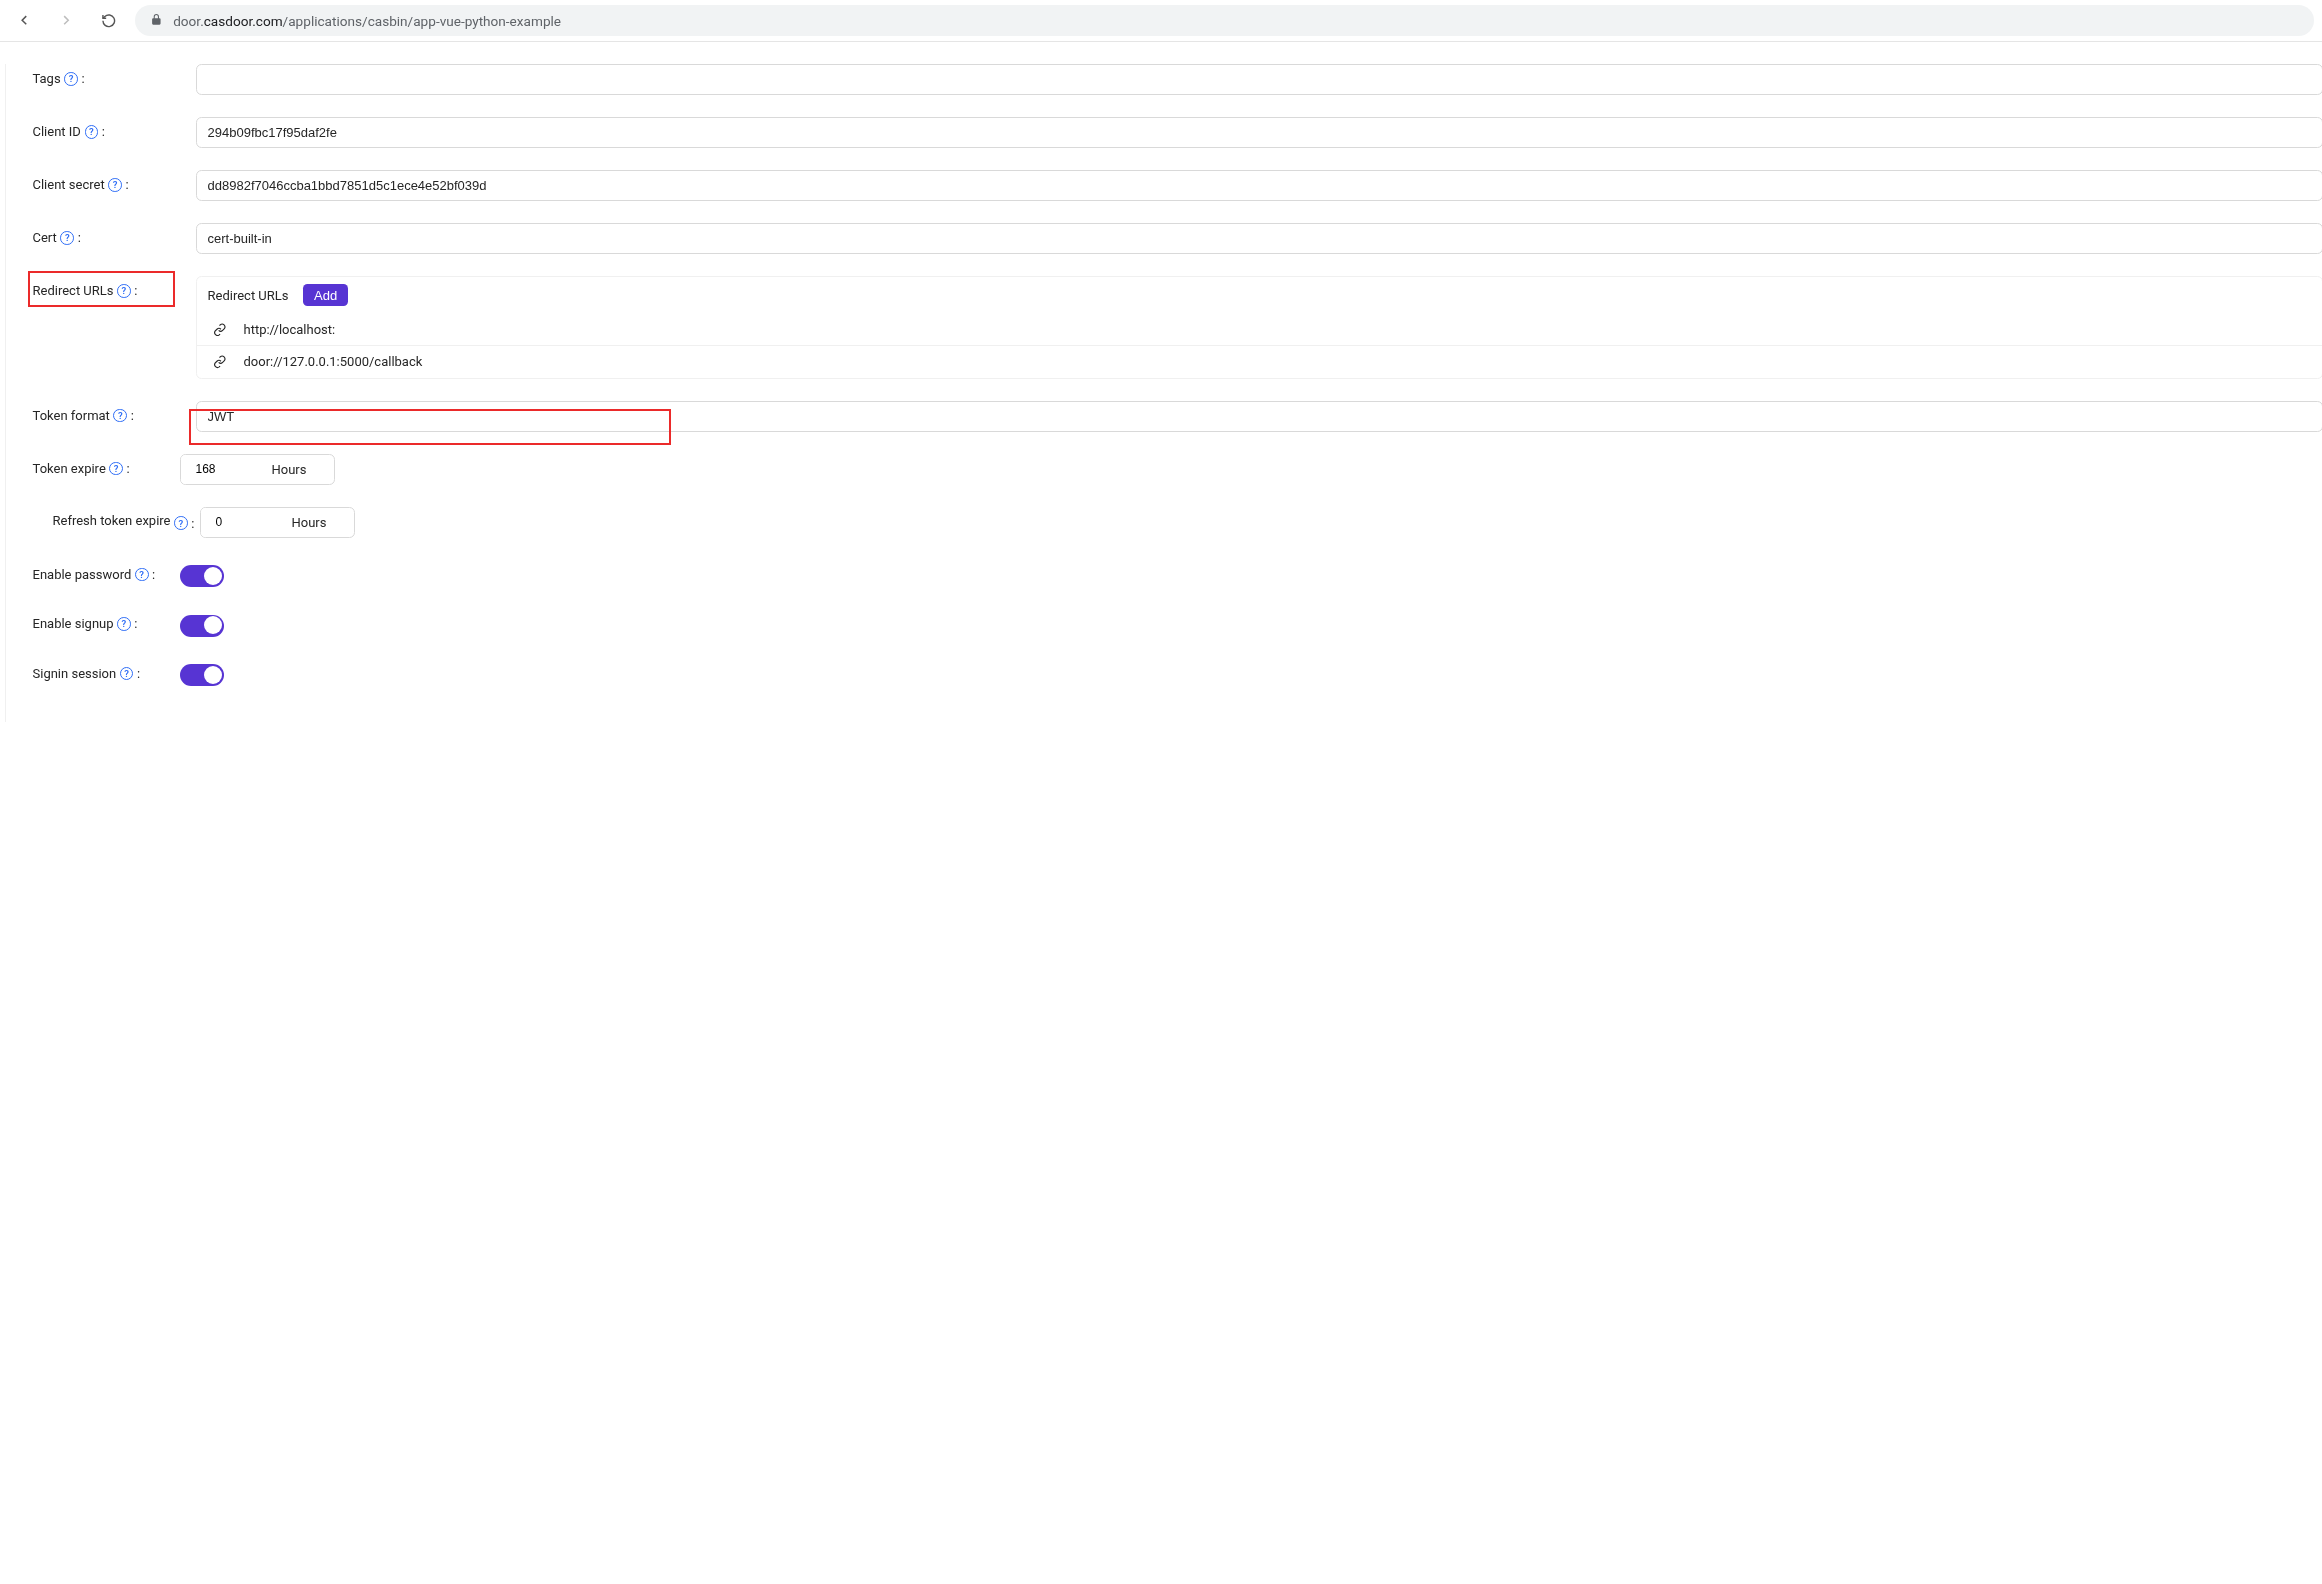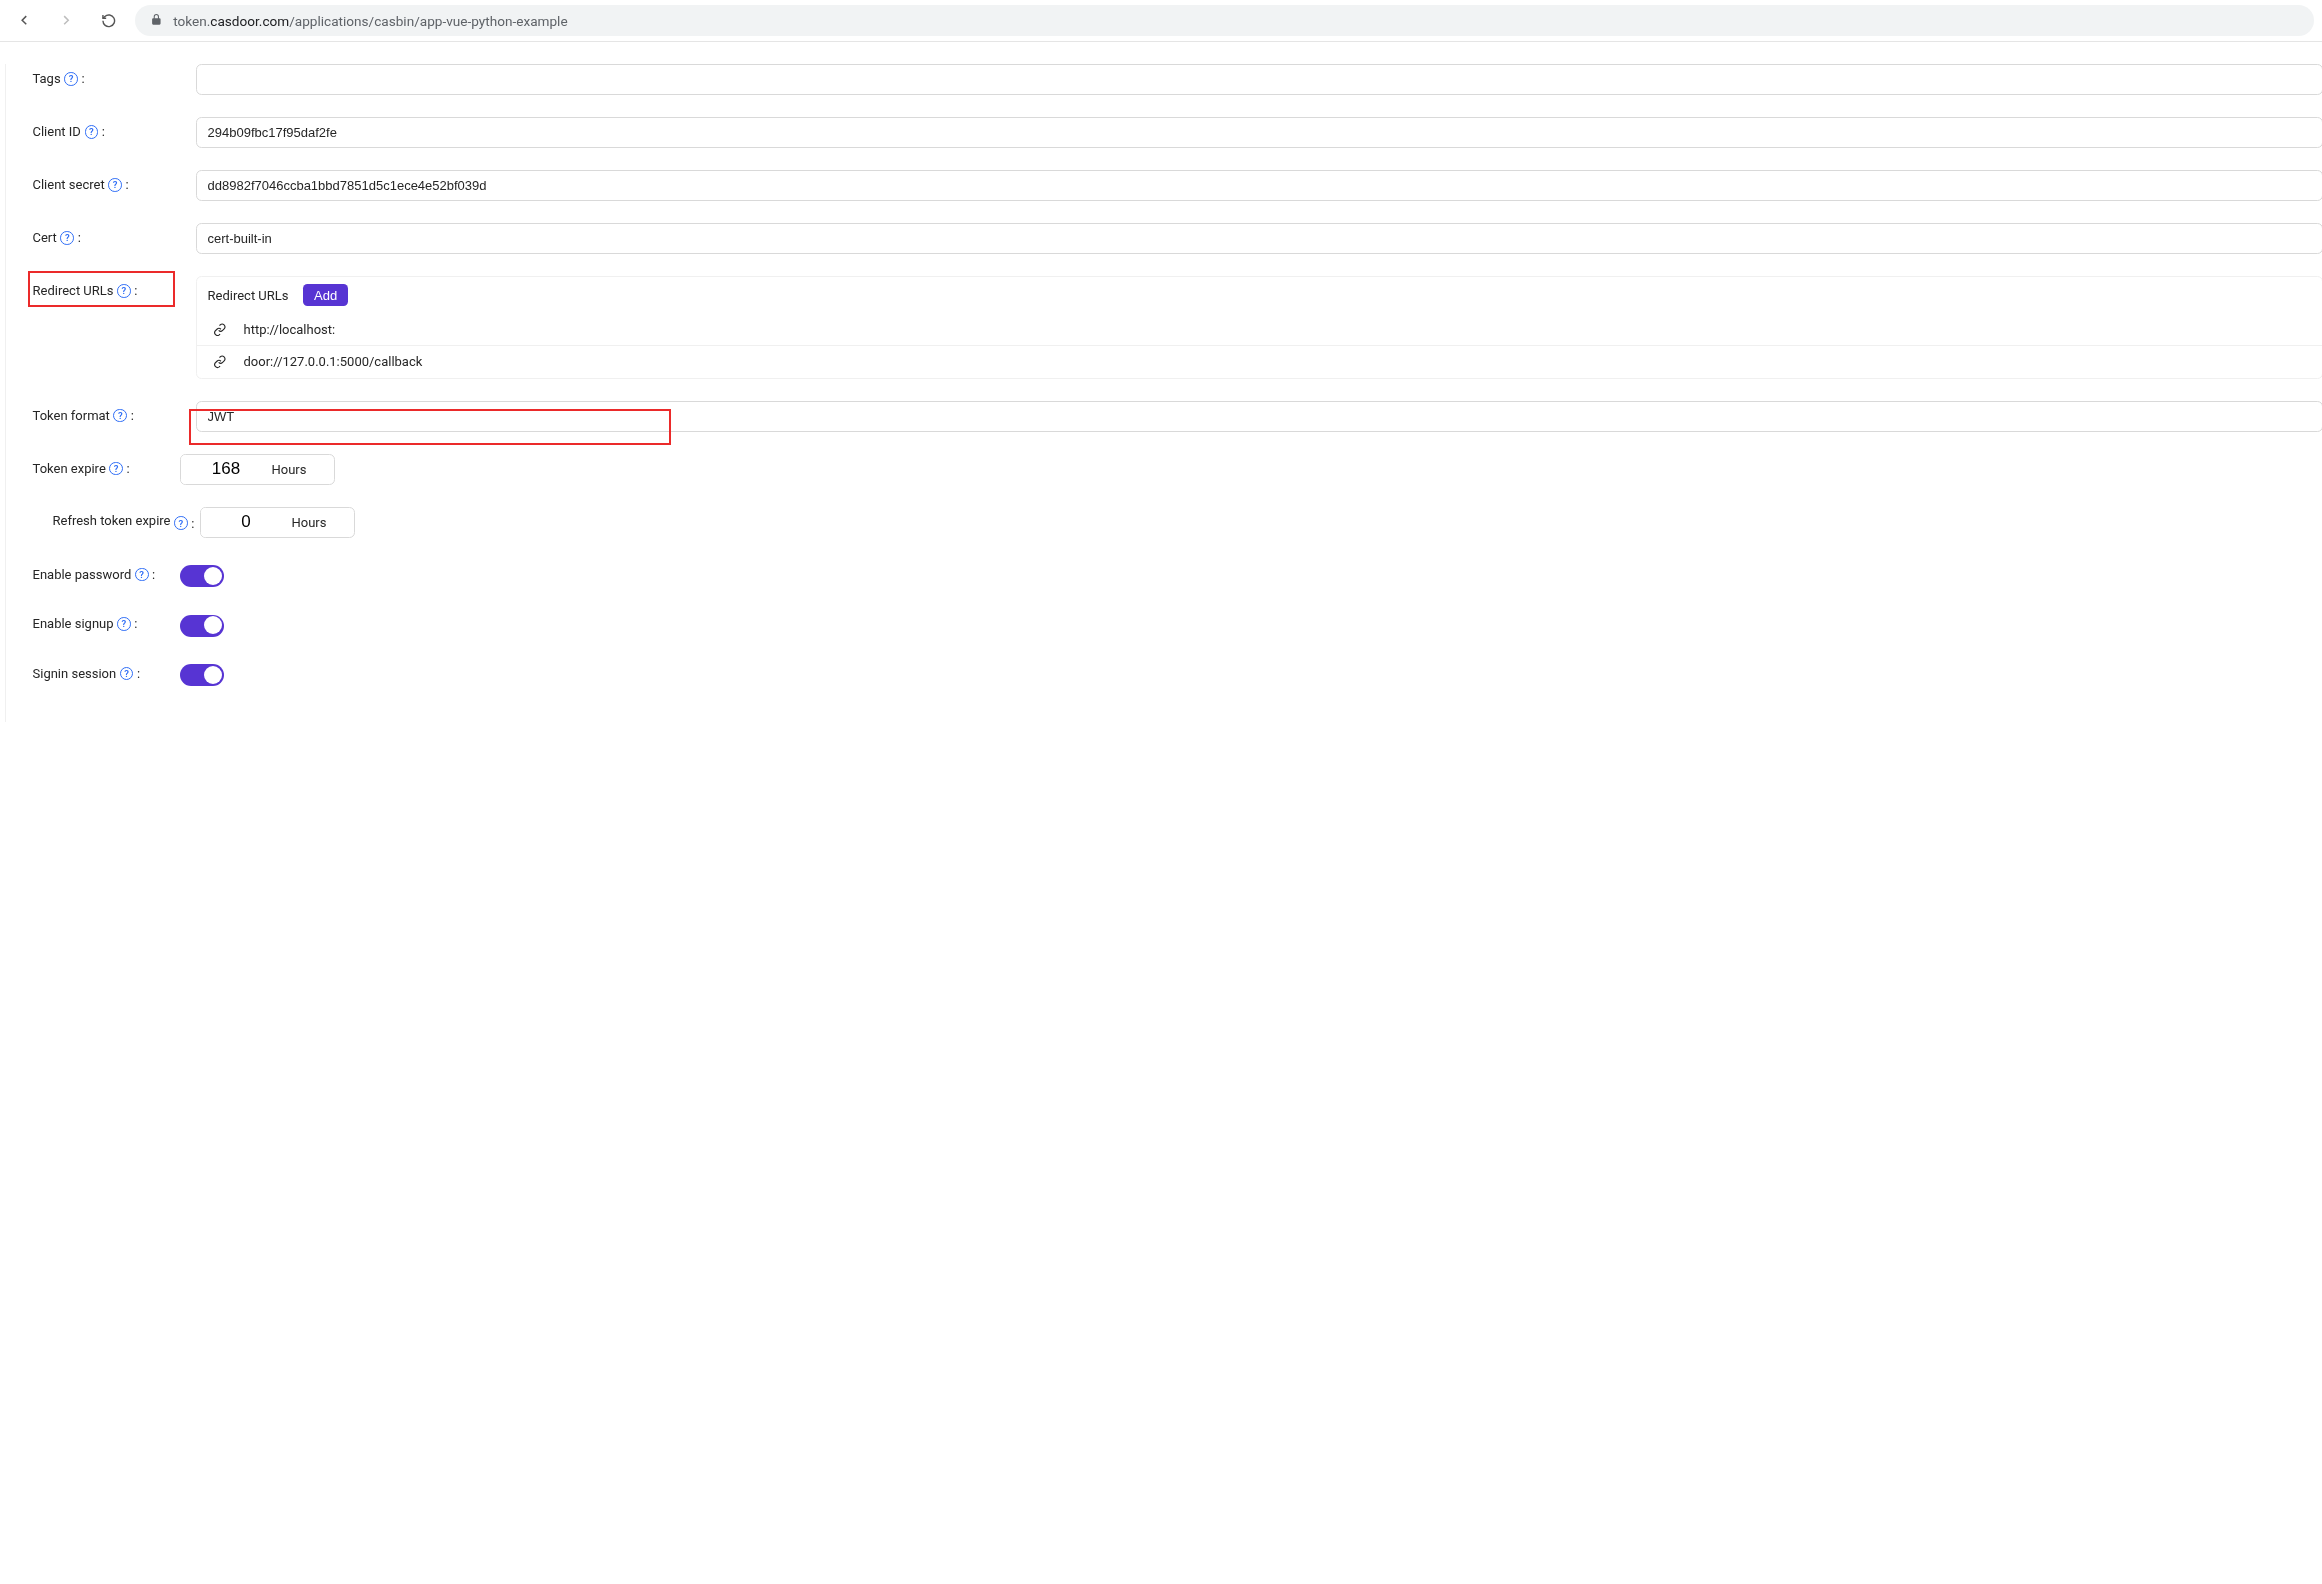--- a/index.html
+++ b/index.html
@@ -93,21 +93,21 @@
   .inline-group {
     display: flex;
     align-items: center;
     border: 0.9px solid #d9d9d9;
     border-radius: 5.5px;
     height: 31px;
     overflow: hidden;
     width: 155px;
   }
   .inline-group .num {
-    border: none; height: 29px; padding: 0 15px; font-size: 17px; width: 91px; outline: none; text-align: center;
+    border: none; height: 29px; padding: 0 15px; font-size: 12px; width: 91px; outline: none;
   }
   .inline-group .unit {
     flex: 1; text-align: left; padding-right: 9px; font-size: 13px;
   }
 
   
   .highlight-red {
     border: 2.7px solid #eb2a2a;
     position: absolute;
     pointer-events: none;
@@ -196,21 +196,21 @@
         <polyline points="3 3 3 8 8 8"></polyline>
       </svg>
   </div>
   <div class="url-bar">
     <span>
       <svg width="12.7" height="12.7" viewBox="0 0 24 24" fill="#5f6368">
           <path d="M12 2a5 5 0 0 0-5 5v3H6a2 2 0 0 0-2 2v8a2 2 0 0 0 2 2h12a2 2 0 0 0 2-2v-8a2 2 0 0 0-2-2h-1V7a5 5 0 0 0-5-5zm-3 5a3 3 0 1 1 6 0v3H9V7z"></path>
         </svg>
     </span>
     <span>
-      <span>token.</span><span class="url-host">casdoor.com</span><span>/applications/casbin/app-vue-python-example</span>
+      <span>door.</span><span class="url-host">casdoor.com</span><span>/applications/casbin/app-vue-python-example</span>
     </span>
   </div>
 </div>
 
 <div class="page rel">
 
   <div class="form-row">
     <div class="form-label">
       <span>Tags</span>
       <span class="help-icon">?</span>

